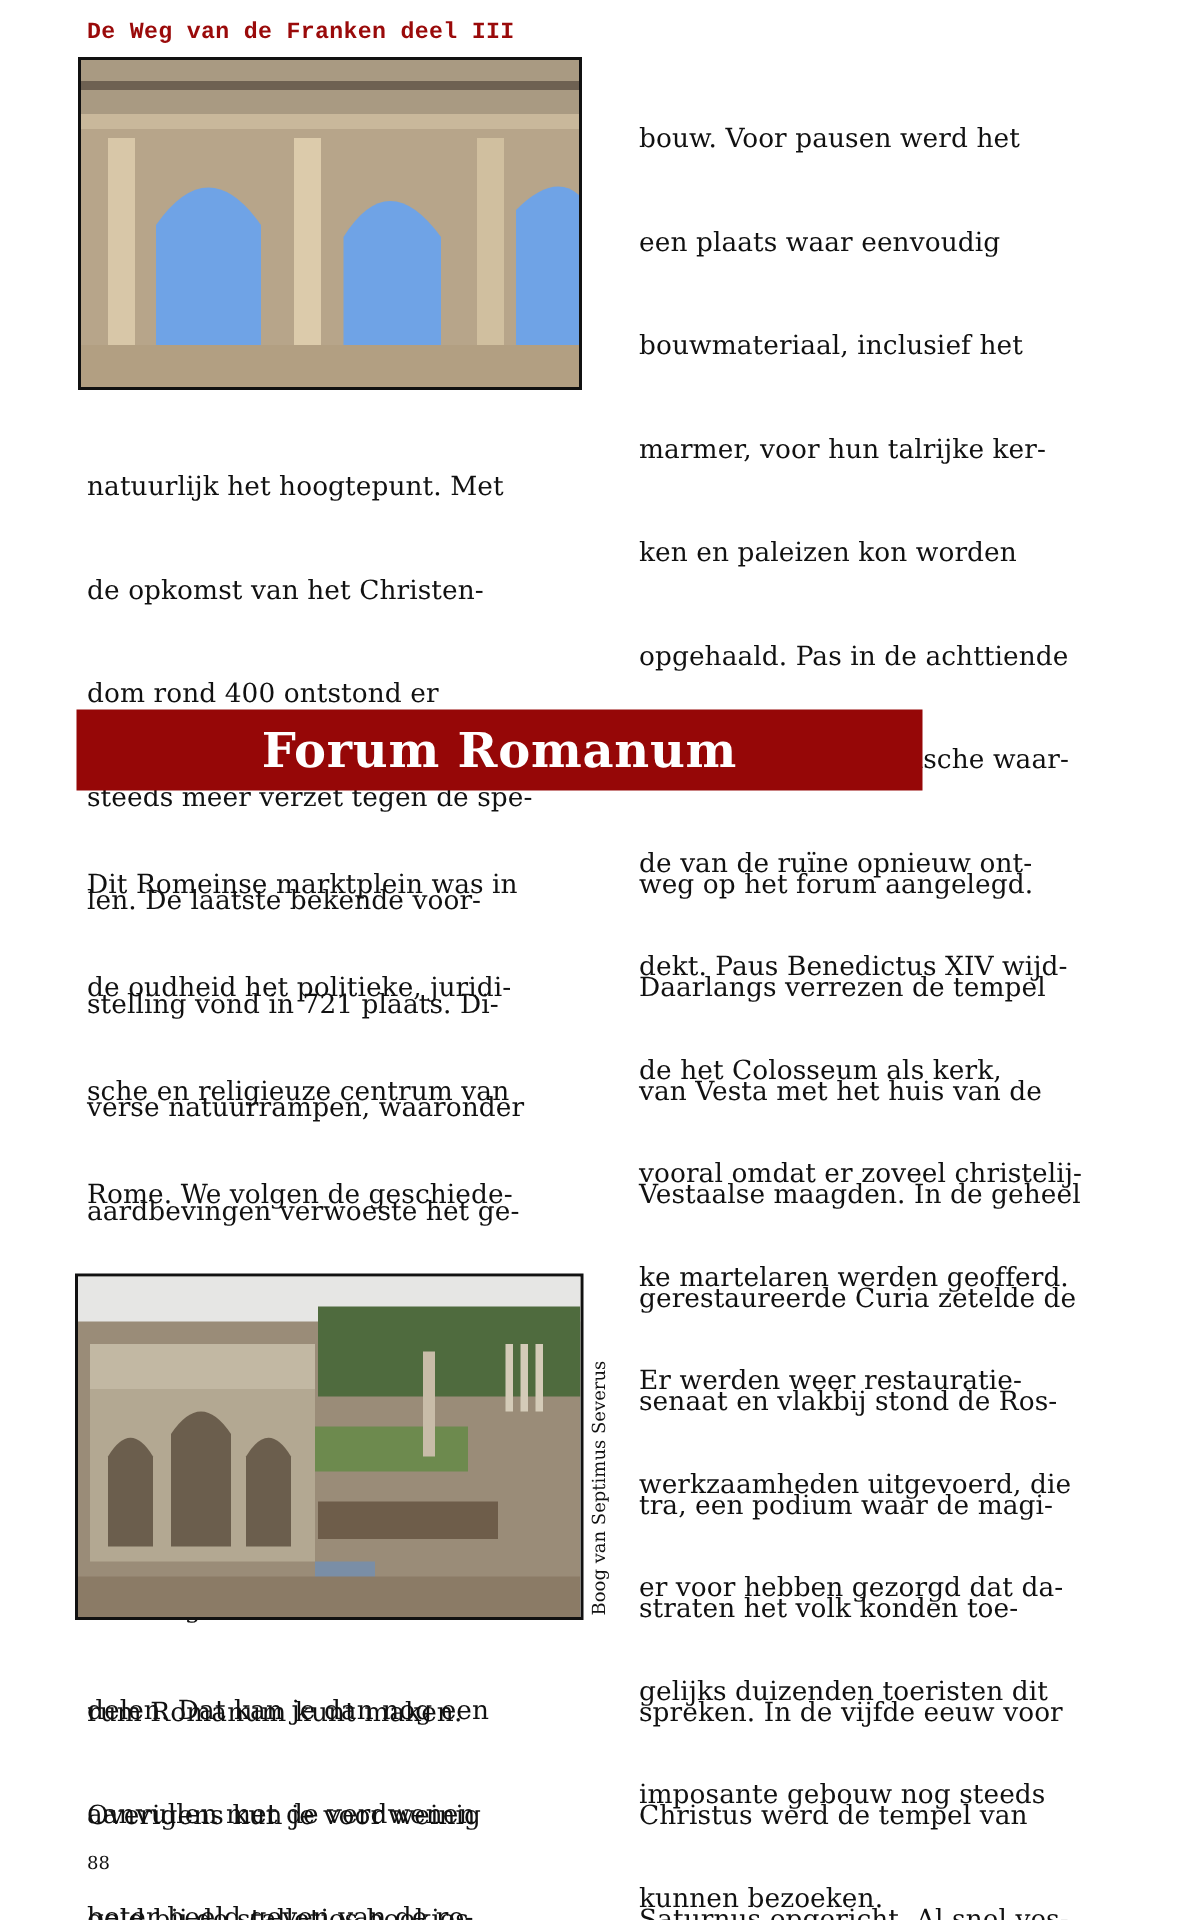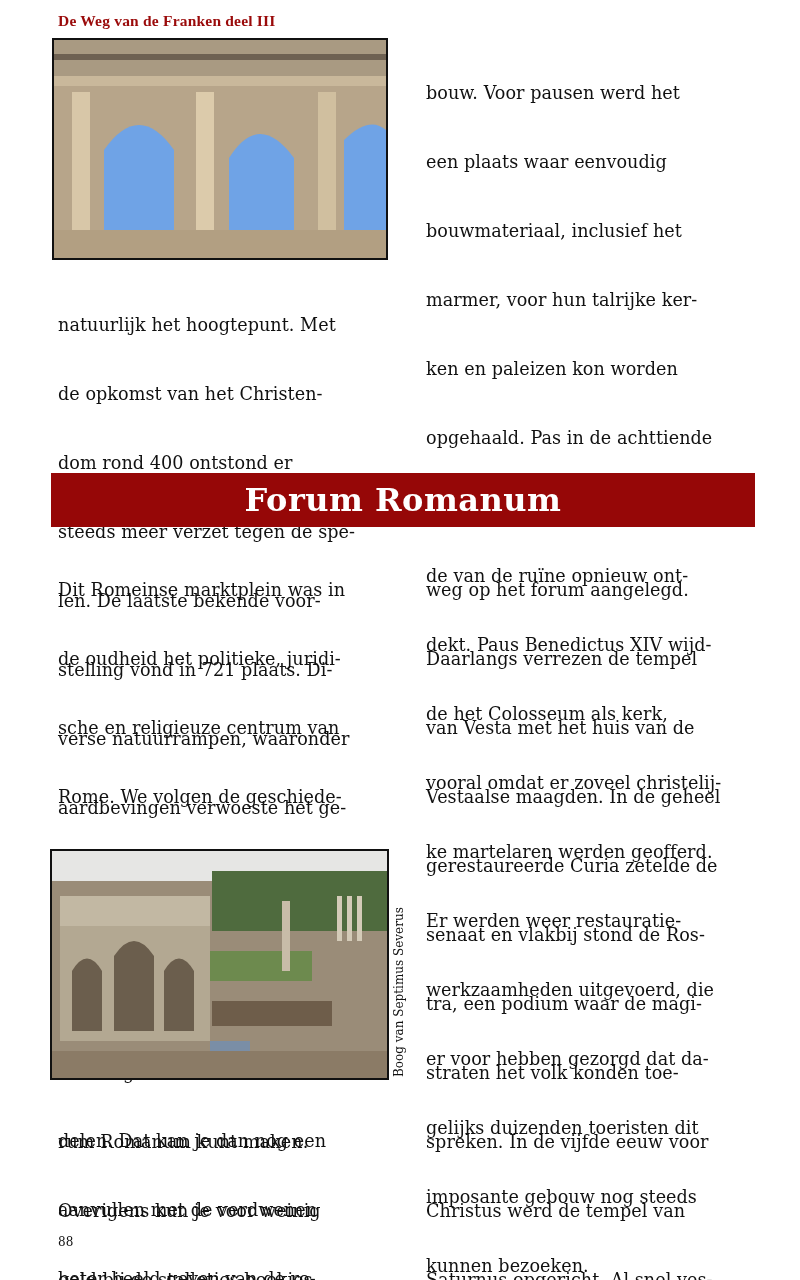--- a/index.html
+++ b/index.html
@@ -1,23 +1,23 @@
 <!DOCTYPE html>
 <html><head>
 <meta charset="utf-8">
 <style>
   html, body { margin:0; padding:0; background:#ffffff; }
   body { width:800px; height:1280px; position:relative; overflow:hidden;
          font-family:"DejaVu Serif", "Liberation Serif", serif; color:#111; }
-  .running-head { position:absolute; left:58px; top:12px; font-family:Liberation Serif, serif;
+  .running-head { position:absolute; left:58px; top:12px; font-family:Liberation Mono, monospace;
          font-weight:bold; font-size:15.5px; color:#9a0a0a; letter-spacing:0.2px; }
   .col { position:absolute; font-size:17.6px; line-height:23px; white-space:pre; letter-spacing:0.05px; }
   .col .line { display:block; height:23px; }
   .img { position:absolute; border:2px solid #111; overflow:hidden; box-sizing:border-box; }
-  .banner { position:absolute; left:51px; top:473px; width:704px; height:54px; background:#960707;
+  .banner { position:absolute; left:51px; top:473px; width:564px; height:54px; background:#960707;
          display:flex; align-items:center; justify-content:center; }
   .banner h1 { margin:0; color:#fff; font-family:"DejaVu Serif", serif; font-weight:bold; font-size:32px; letter-spacing:0.5px; }
   .caption { position:absolute; left:392px; top:1077px; transform-origin:0 0; transform:rotate(-90deg);
          font-size:12px; white-space:nowrap; color:#111; }
   .page-num { position:absolute; left:58px; top:1235px; font-size:12px; }
 </style>
 </head>
 <body>
 
 <div class="running-head">De Weg van de Franken deel III</div>

